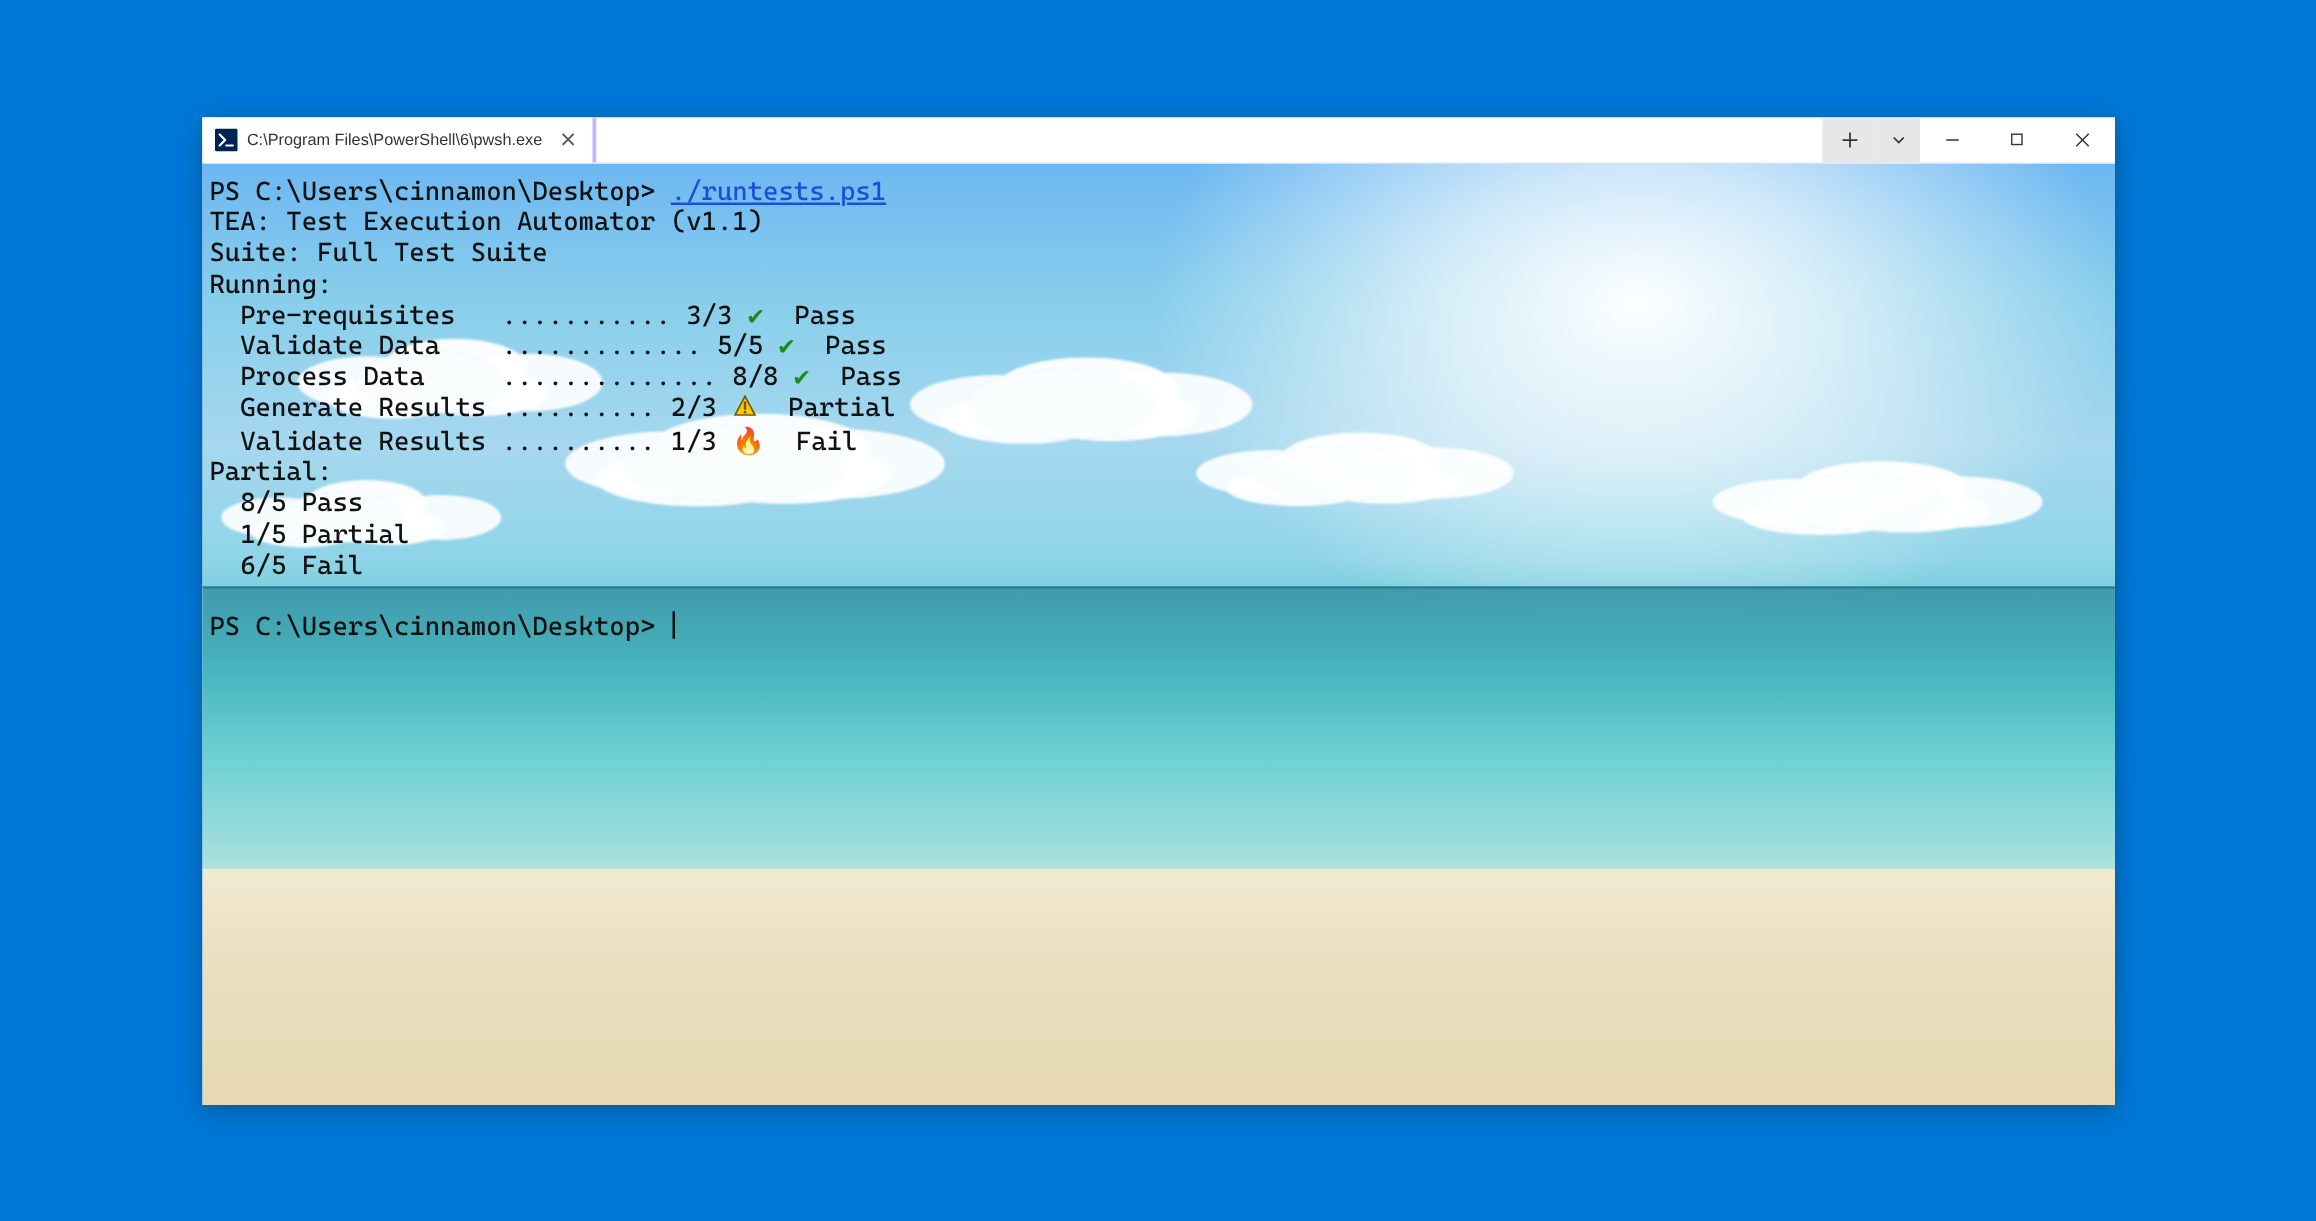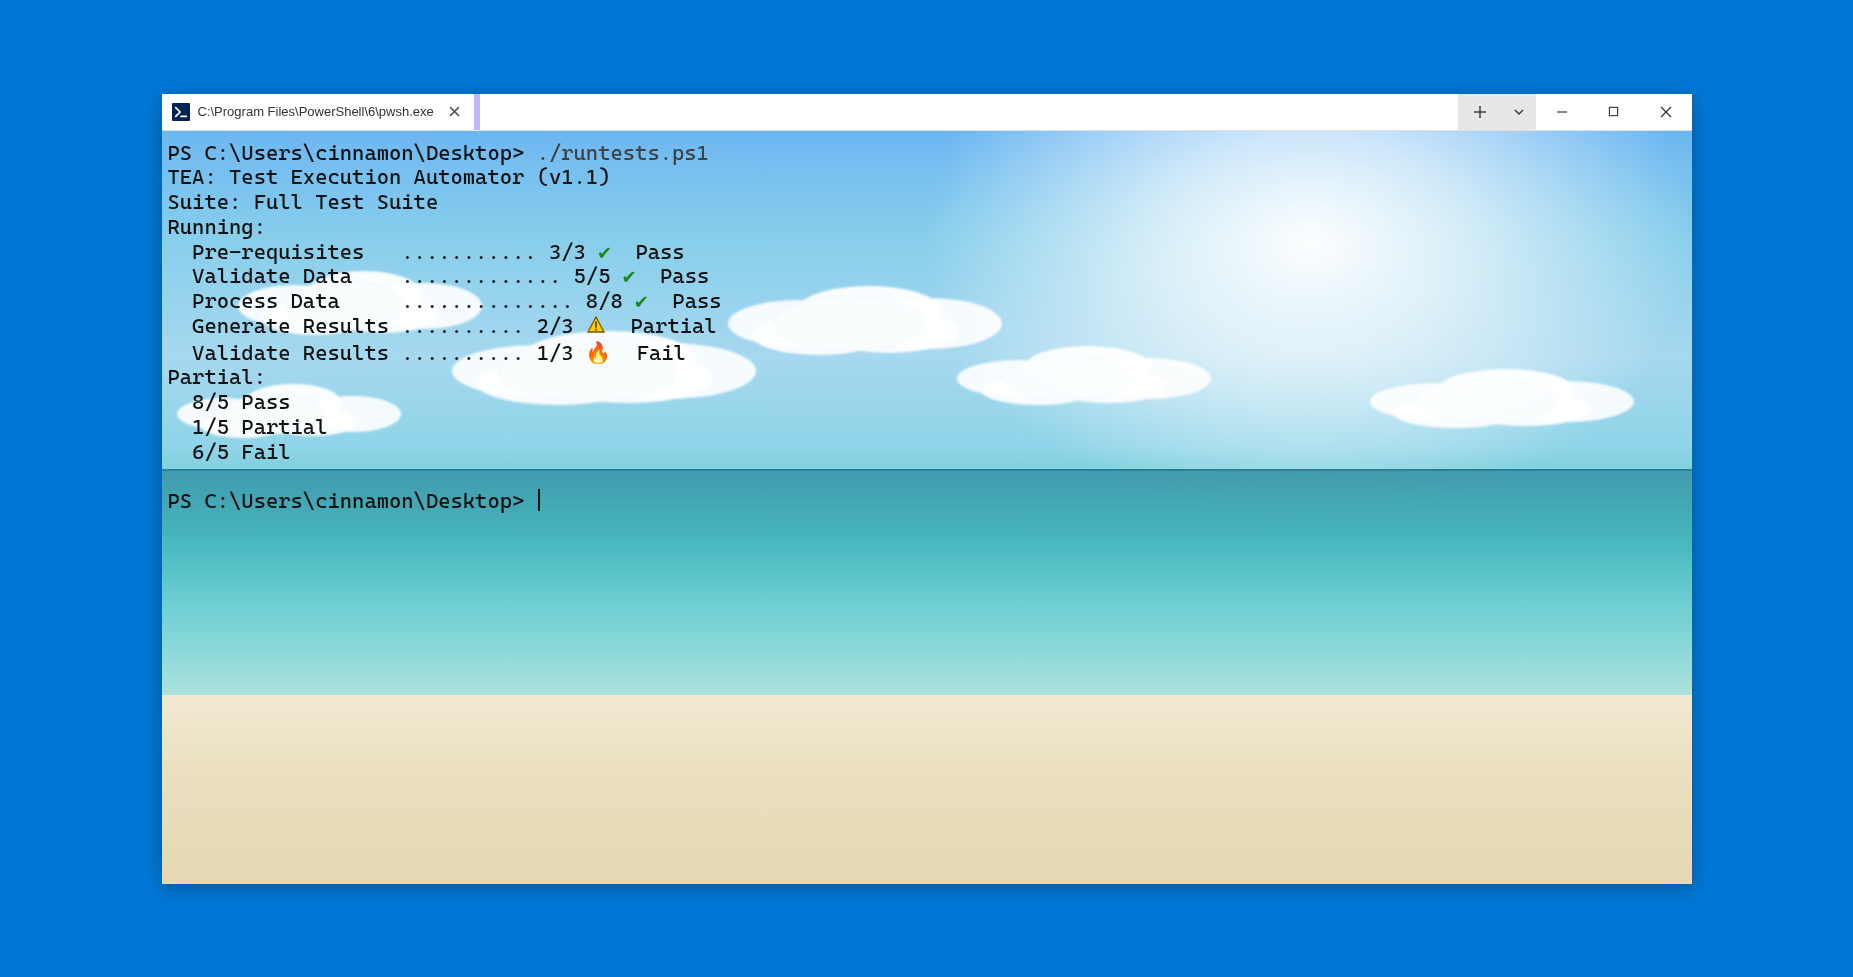--- a/index.html
+++ b/index.html
@@ -37,21 +37,21 @@
     user-select: none;
   }
   .tab {
     display: flex;
     align-items: center;
     padding: 0 12px 0 10px;
     background: #ffffff;
     height: 100%;
     font-size: 13px;
     color: #333;
-    border-right: 6px solid #c4b5fd;
+    border-right: 3px solid #c4b5fd;
     gap: 8px;
   }
   .tab-icon {
     width: 18px;
     height: 18px;
     background: #012456;
     display: flex;
     align-items: center;
     justify-content: center;
     color: #fff;
@@ -157,21 +157,21 @@
     position: absolute;
     inset: 0;
     padding: 10px 6px 6px 6px;
     font-family: 'Cascadia Code', 'Consolas', 'Menlo', monospace;
     font-size: 21px;
     line-height: 1.18;
     white-space: pre;
     color: #111;
     letter-spacing: 0;
   }
-  .terminal .cmd { color: #404040; }
+  .terminal .cmd { color: #1d4ed8; text-decoration: underline; }
   .terminal .icon-pass { color: #1a8a1a; font-weight: bold; }
   .caret {
     display: inline-block;
     width: 2px;
     height: 22px;
     background: #111;
     vertical-align: -3px;
     margin-left: 1px;
     animation: blink 1s steps(1) infinite;
   }

